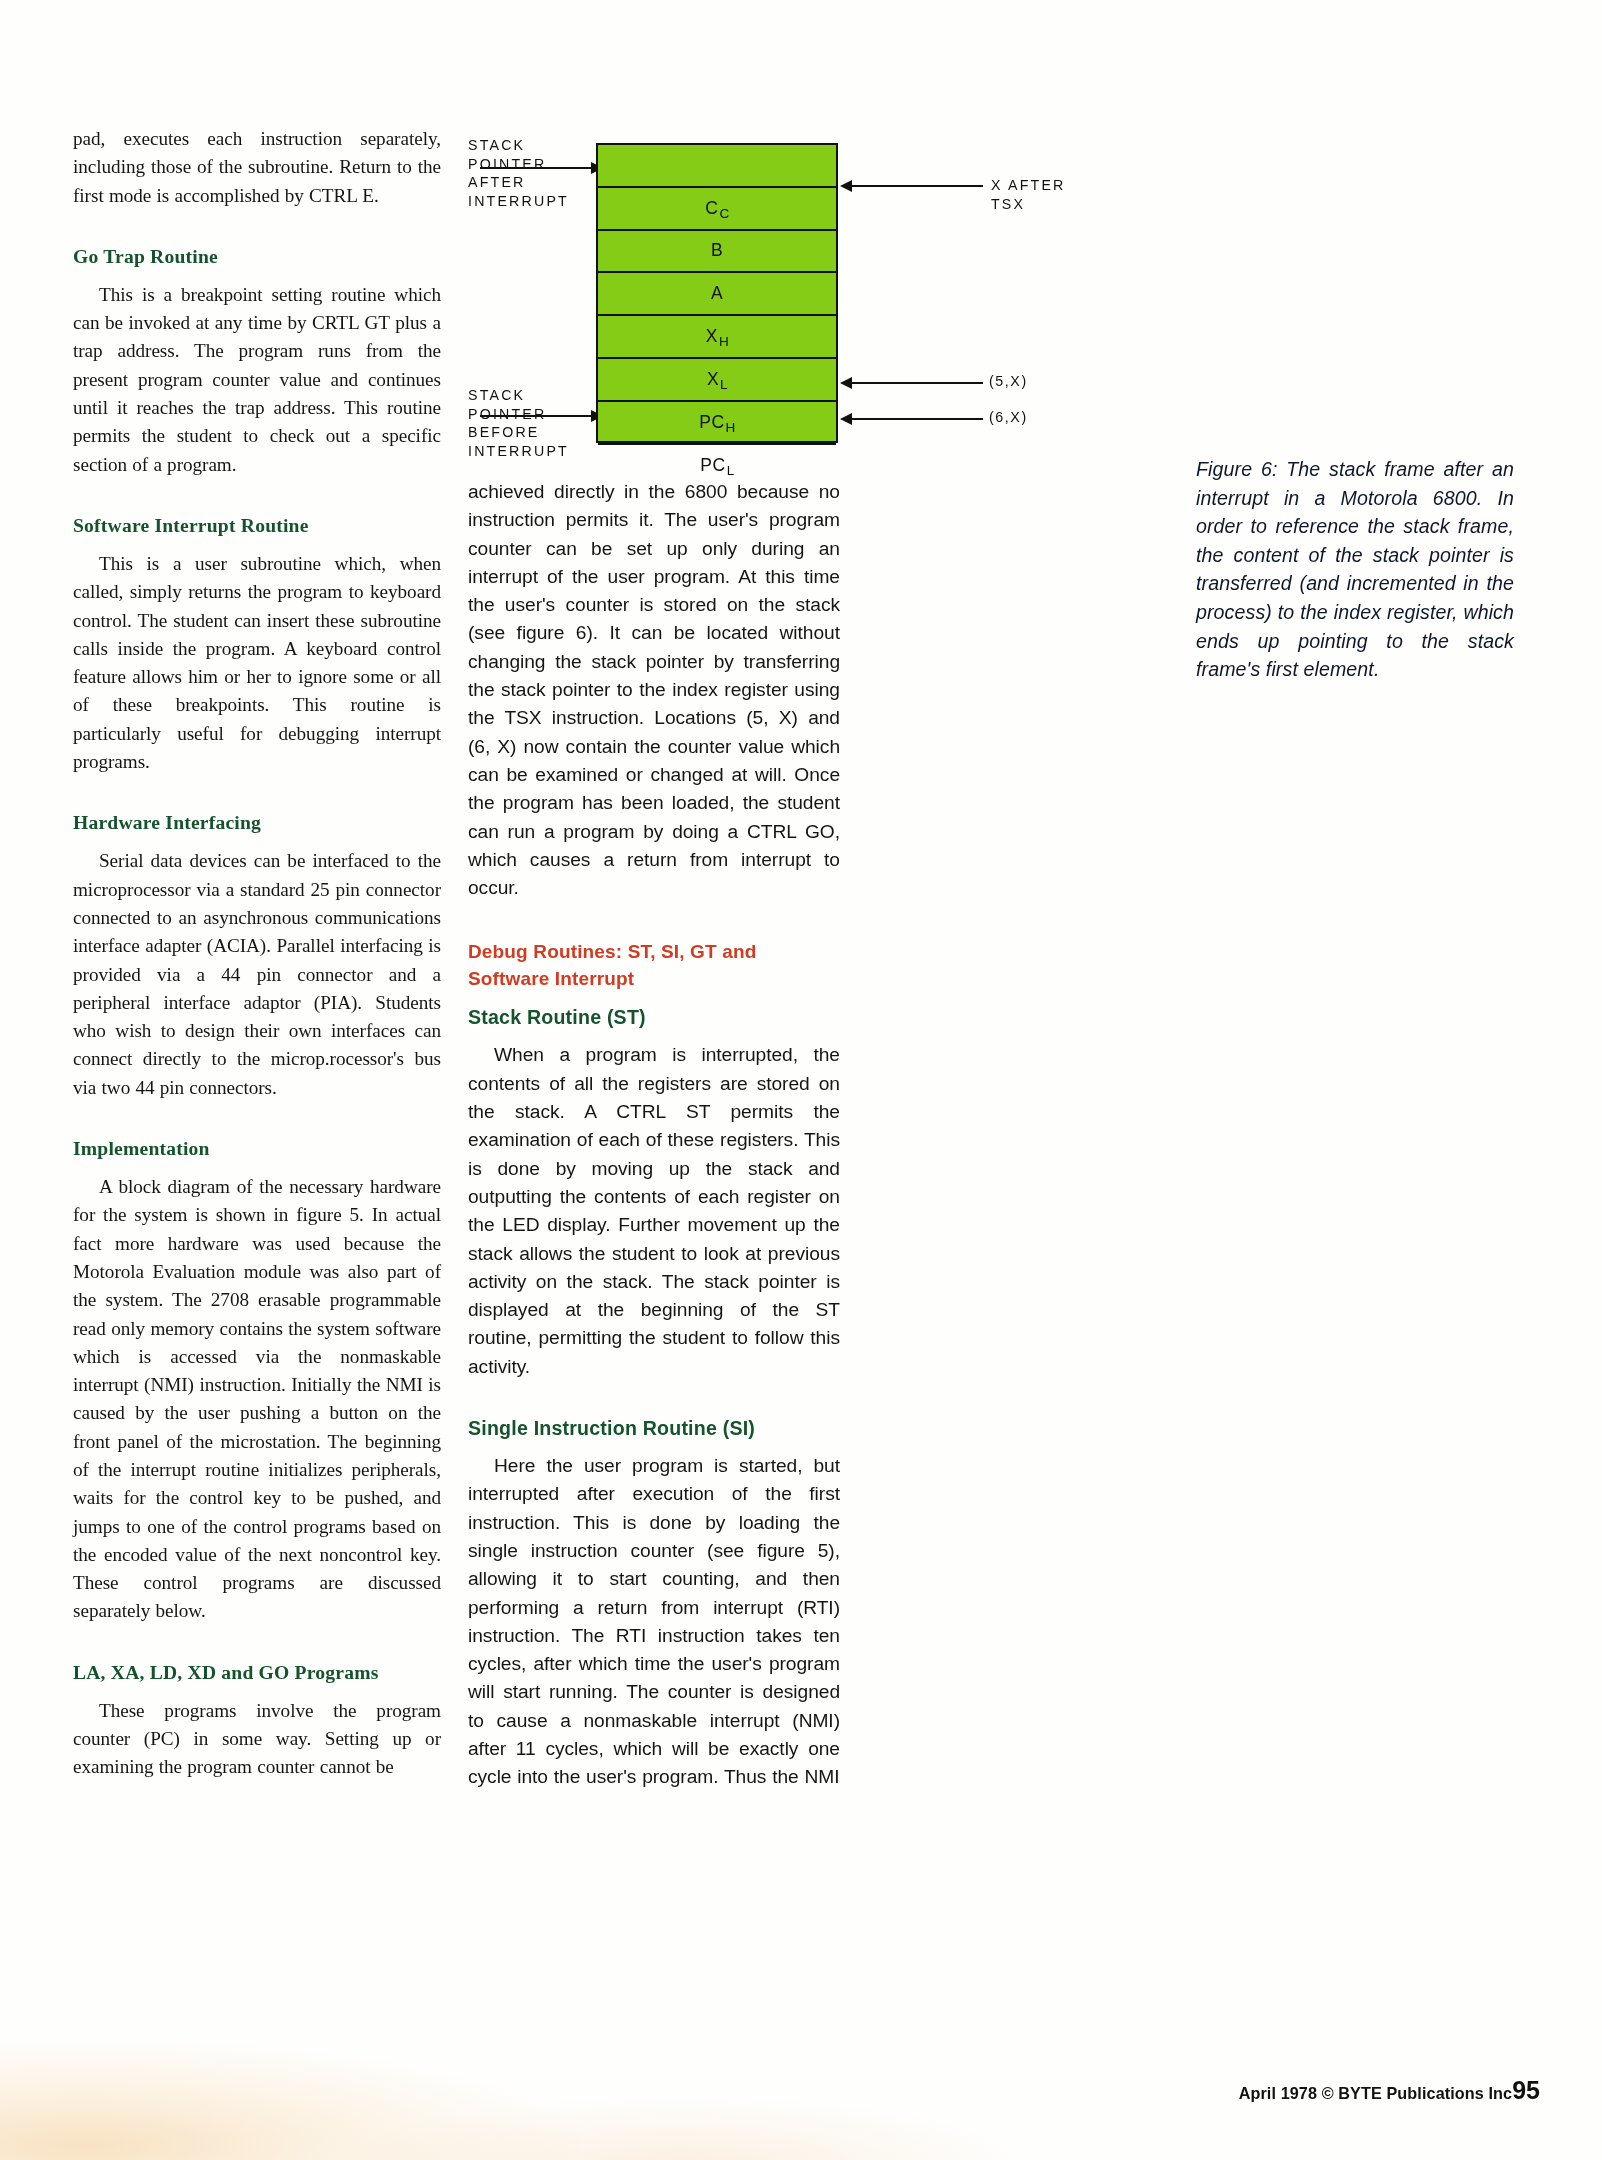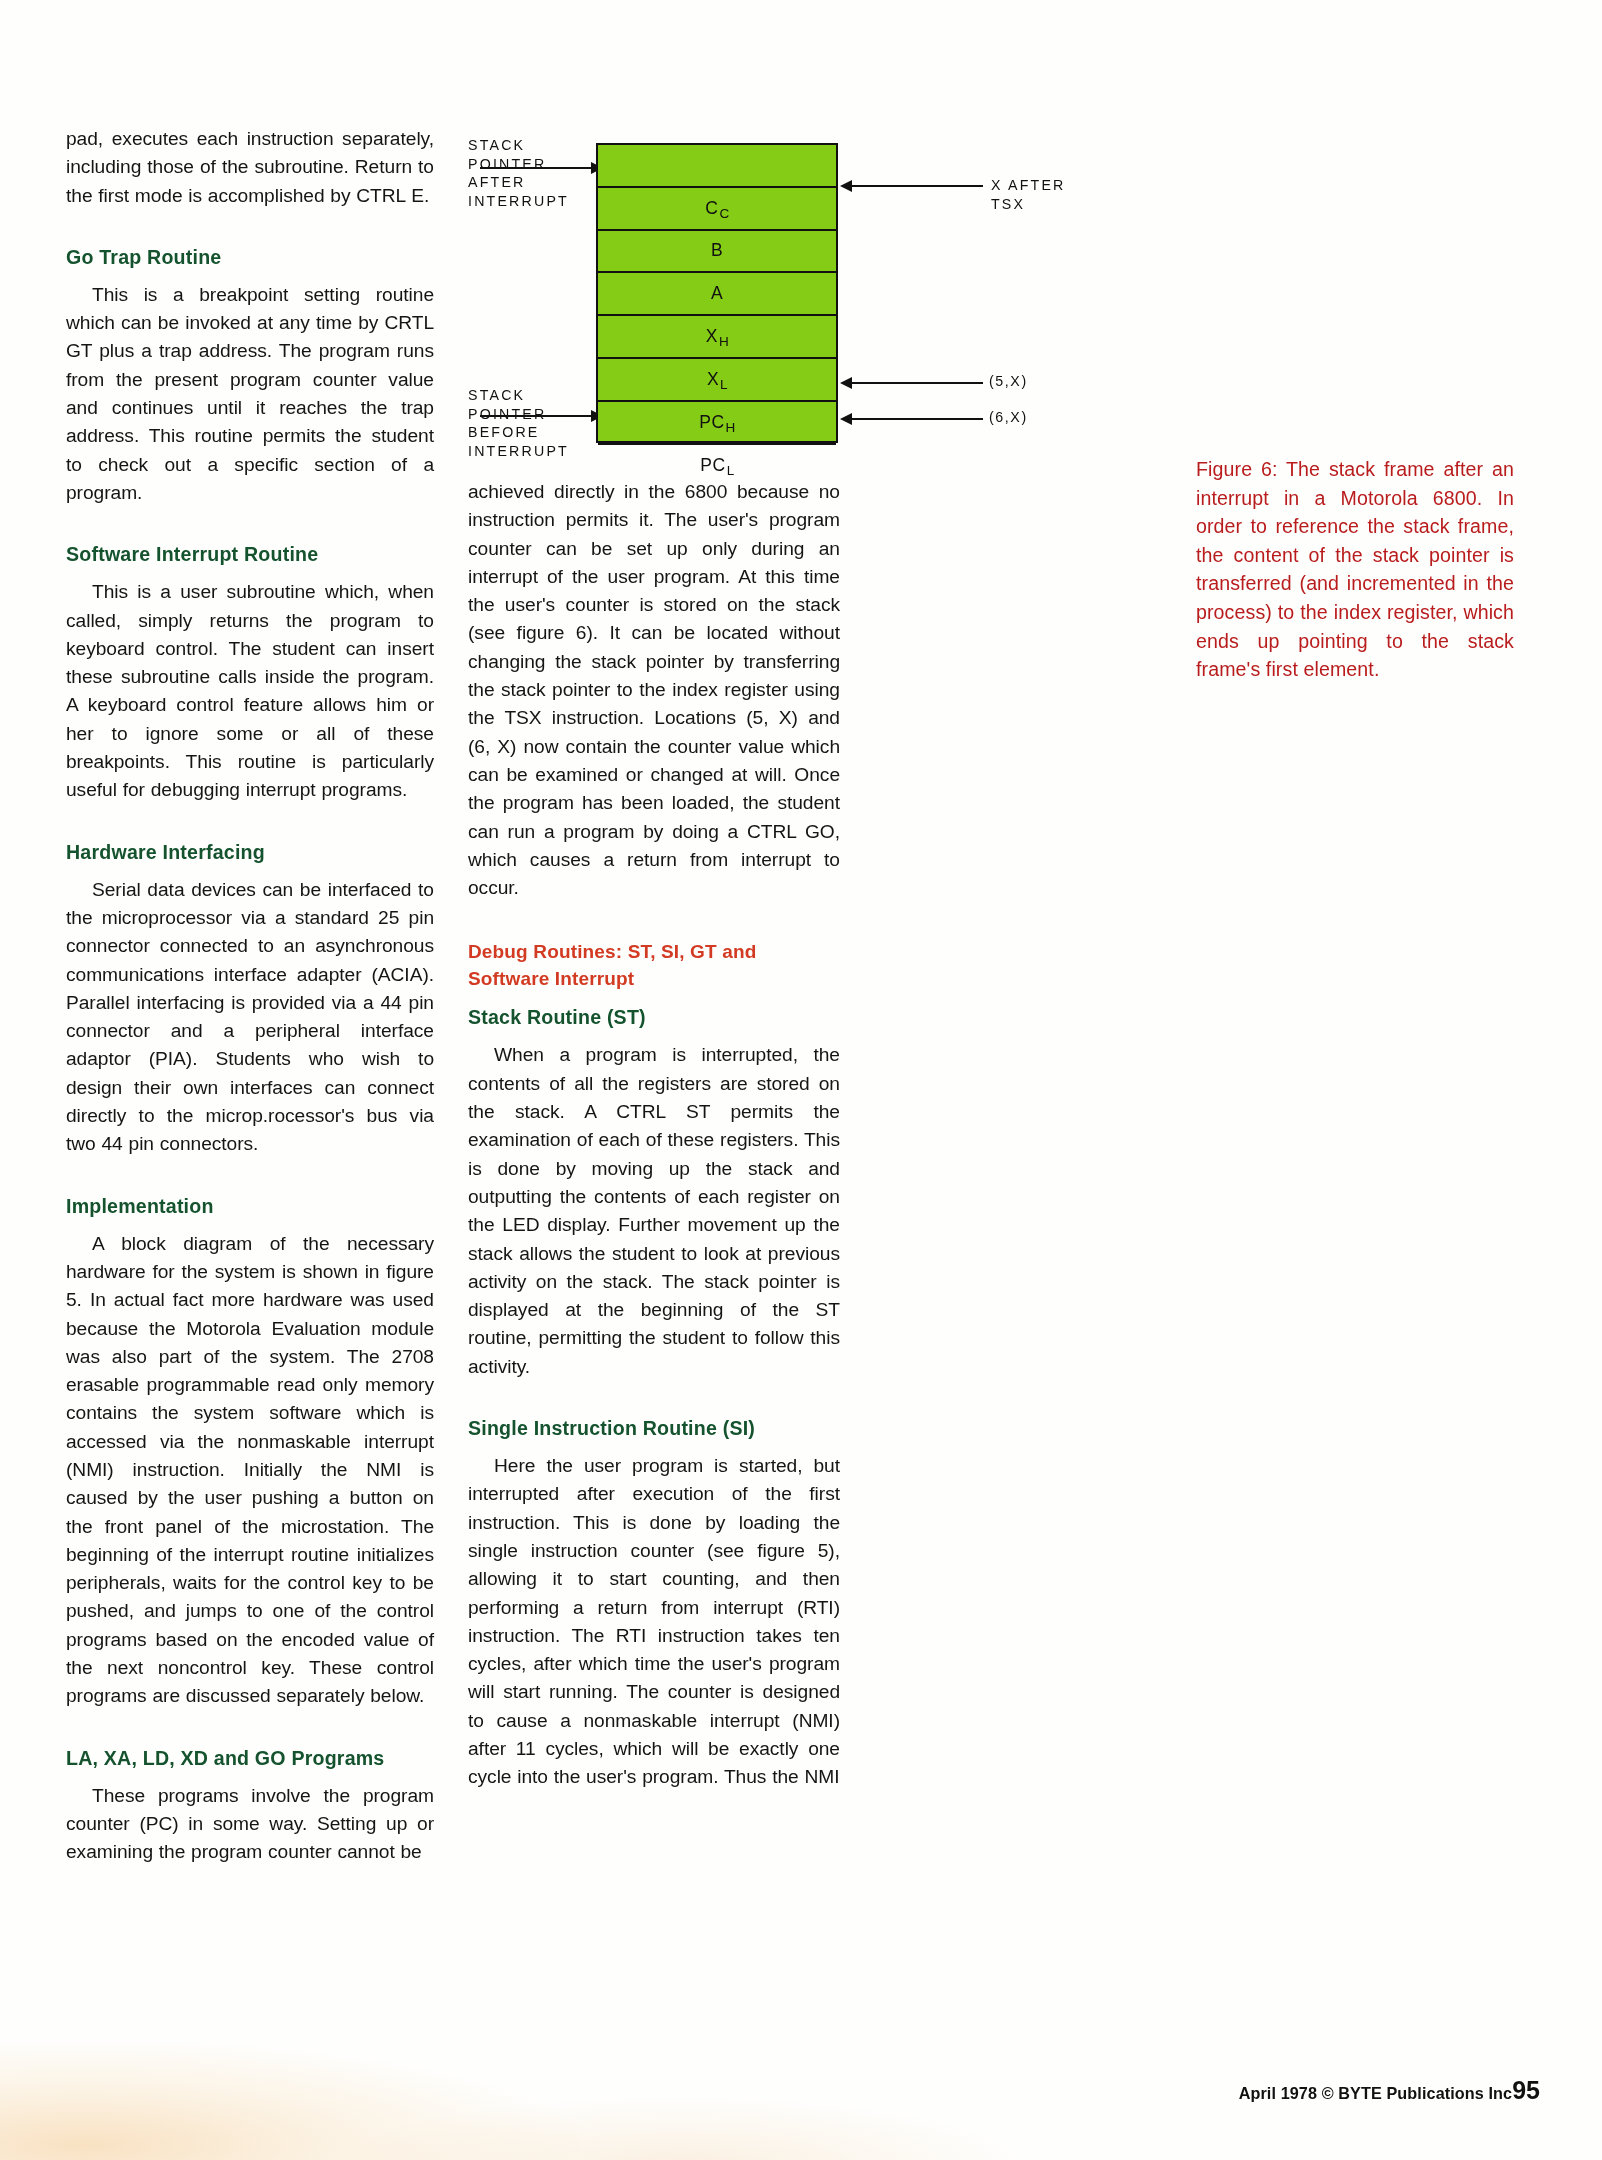--- a/index.html
+++ b/index.html
@@ -35,21 +35,21 @@
     height: 90px;
     background: radial-gradient(ellipse at 50% 80%, rgba(235,175,95,0.18) 0%, rgba(255,255,255,0) 70%);
     pointer-events: none;
   }
 
   
   .col {
     position: absolute;
     top: 125px;
   }
-  .col-left  { left: 66px;   width: 368px; }
+  .col-left  { left: 73px;   width: 368px; font-family: Liberation Serif, serif; }
   .col-mid   { left: 468px;  width: 372px; }
   .col-right { left: 1196px; width: 318px; }
 
   .col-mid  { top: 478px; }
   .col-right{ top: 455px; }
 
   p, h3 {
     margin: 0;
   }
 
@@ -82,24 +82,25 @@
     line-height: 27px;
     color: #d33a22;
     margin-top: 36px;
     margin-bottom: 0;
     letter-spacing: 0.15px;
   }
 
   
   .caption {
     font-family: "Liberation Sans", sans-serif;
+    font-style: italic;
     font-size: 19.6px;
     line-height: 28.6px;
     text-align: justify;
-    color: #b91c1c;
+    color: #0f172a;
     letter-spacing: 0.1px;
   }
 
   
   .figure {
     position: absolute;
     left: 468px;
     top: 128px;
     width: 700px;
     height: 330px;

